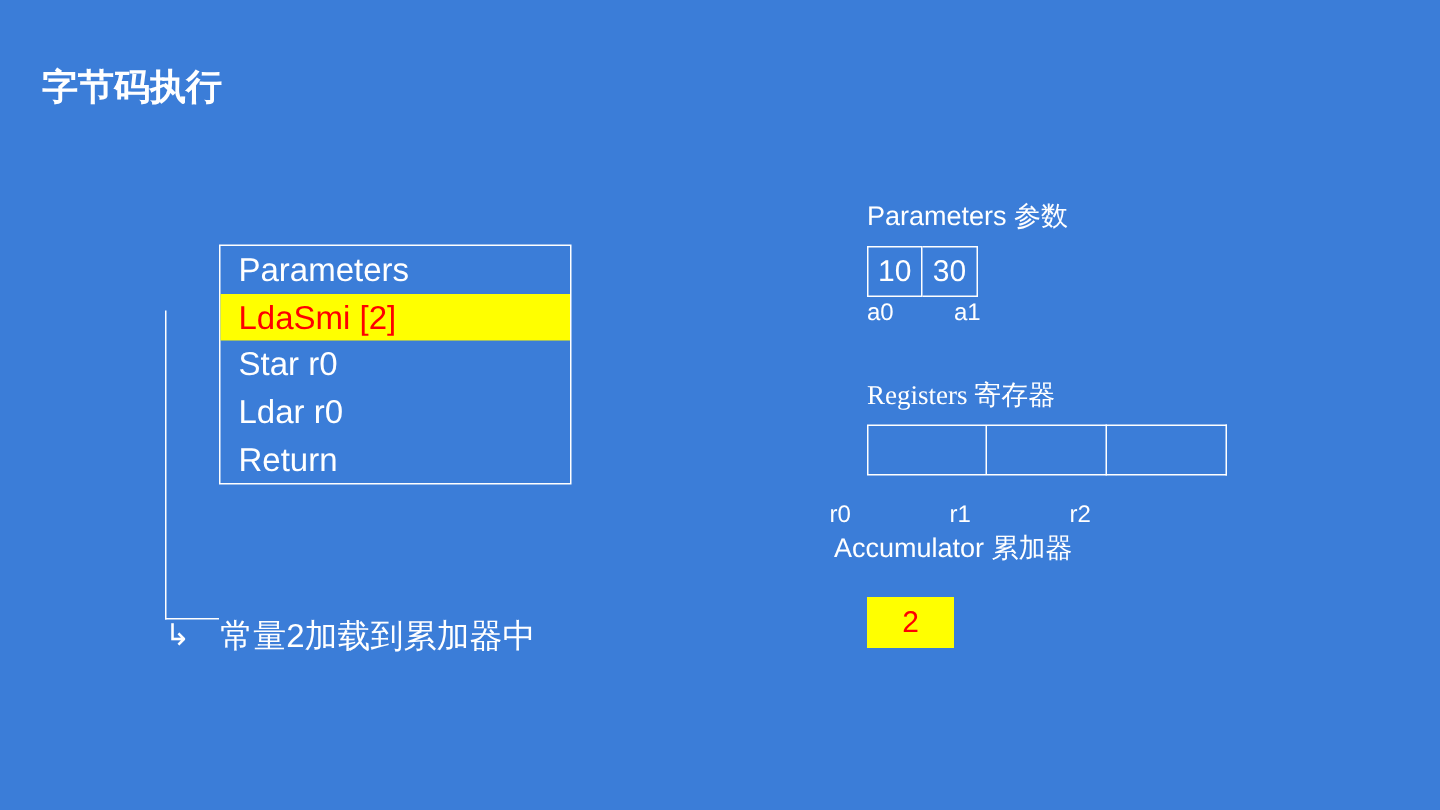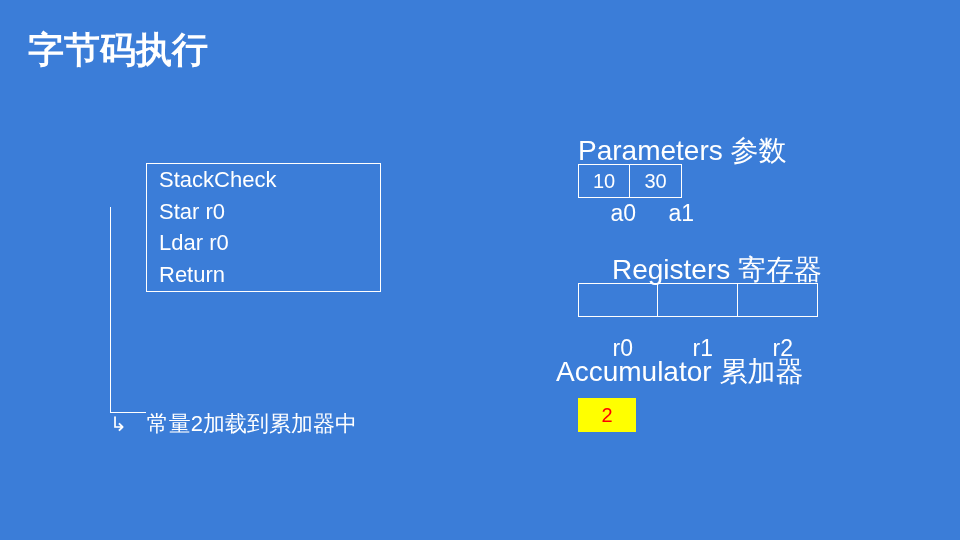--- a/index.html
+++ b/index.html
@@ -5,23 +5,23 @@
   * { box-sizing: border-box; margin: 0; padding: 0; }
   html, body { width: 960px; height: 540px; overflow: hidden; }
   body {
     background: #3b7dd8;
     font-family: "Segoe UI", "Microsoft YaHei", Arial, sans-serif;
     color: #fff;
     position: relative;
   }
   .title {
     position: absolute;
-    top: 26px;
+    top: 42px;
     left: 28px;
-    font-size: 36px;
+    font-size: 24px;
     font-weight: 700;
   }
   .bytecode-box {
     position: absolute;
     top: 163px;
     left: 146px;
     width: 235px;
     border: 1px solid #fff;
     background: #3b7dd8;
   }
@@ -58,55 +58,55 @@
     top: 207px;
     left: 110px;
     width: 36px;
     height: 206px;
     border-left: 1.5px solid #fff;
     border-bottom: 1.5px solid #fff;
     pointer-events: none;
   }
   .section-label {
     position: absolute;
-    font-size: 28px;
+    font-size: 18px;
     font-weight: 300;
     color: #fff;
   }
   .params-label { top: 132px; left: 578px; }
-  .regs-label { top: 251px; left: 612px; }
+  .regs-label { top: 251px; left: 578px; font-family: Liberation Serif, serif; }
   .acc-label { top: 353px; left: 556px; }
   .params-row {
     position: absolute;
     top: 164px;
     left: 578px;
     display: flex;
   }
   .cell {
     border: 1.5px solid #fff;
     height: 34px;
     line-height: 32px;
     text-align: center;
     font-size: 20px;
     font-weight: 300;
     color: #fff;
     background: transparent;
   }
-  .params-row .cell { width: 52px; }
+  .params-row .cell { width: 37px; }
   .params-row .cell + .cell { border-left: none; }
   .params-labels {
     position: absolute;
     top: 200px;
     left: 578px;
     display: flex;
   }
   .under-label {
     width: 58px;
-    text-align: right;
-    font-size: 23px;
+    text-align: left;
+    font-size: 16px;
     font-weight: 300;
   }
   .regs-row {
     position: absolute;
     top: 283px;
     left: 578px;
     display: flex;
   }
   .regs-row .cell { width: 80px; }
   .regs-row .cell + .cell { border-left: none; }
@@ -130,21 +130,22 @@
     font-size: 20px;
     font-weight: 400;
   }
 </style>
 </head>
 <body>
 
 <div class="title">字节码执行</div>
 
 <div class="bytecode-box">
-  <div class="bytecode-line">StackCheck</div>
+  <div class="bytecode-line">Parameters</div>
+  <div class="bytecode-line hl">LdaSmi [2]</div>
   <div class="bytecode-line">Star r0</div>
   <div class="bytecode-line">Ldar r0</div>
   <div class="bytecode-line">Return</div>
 </div>
 
 <div class="pointer-line"></div>
 
 <div class="annotation-arrow">
   <span class="arrow-glyph">↳</span>
   <span class="annotation-text">常量2加载到累加器中</span>

